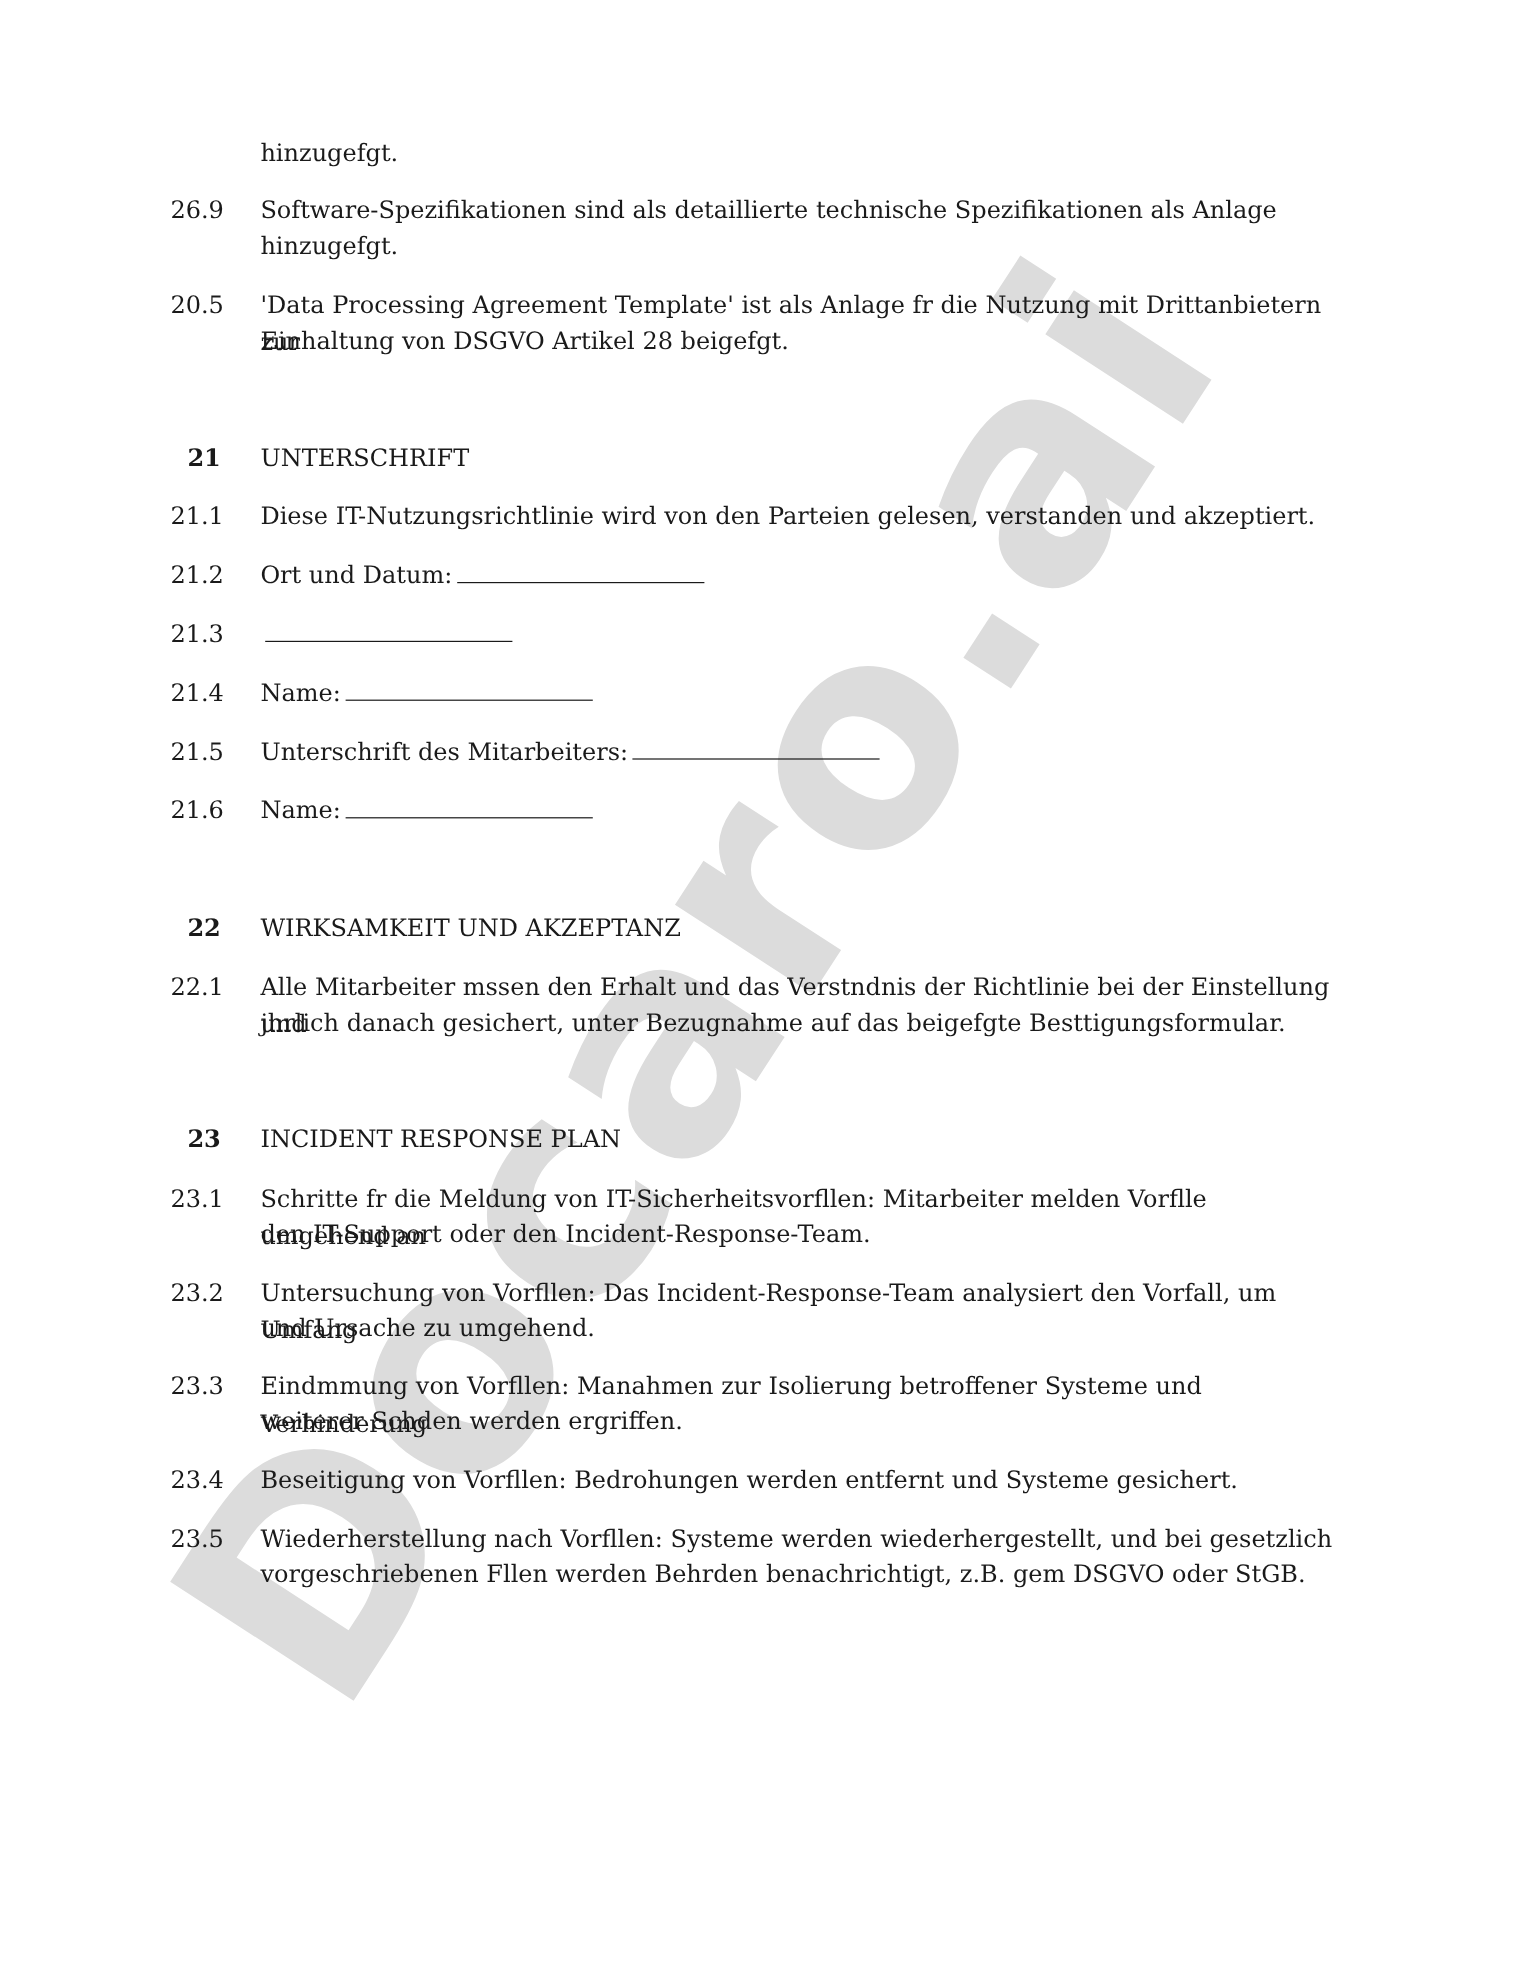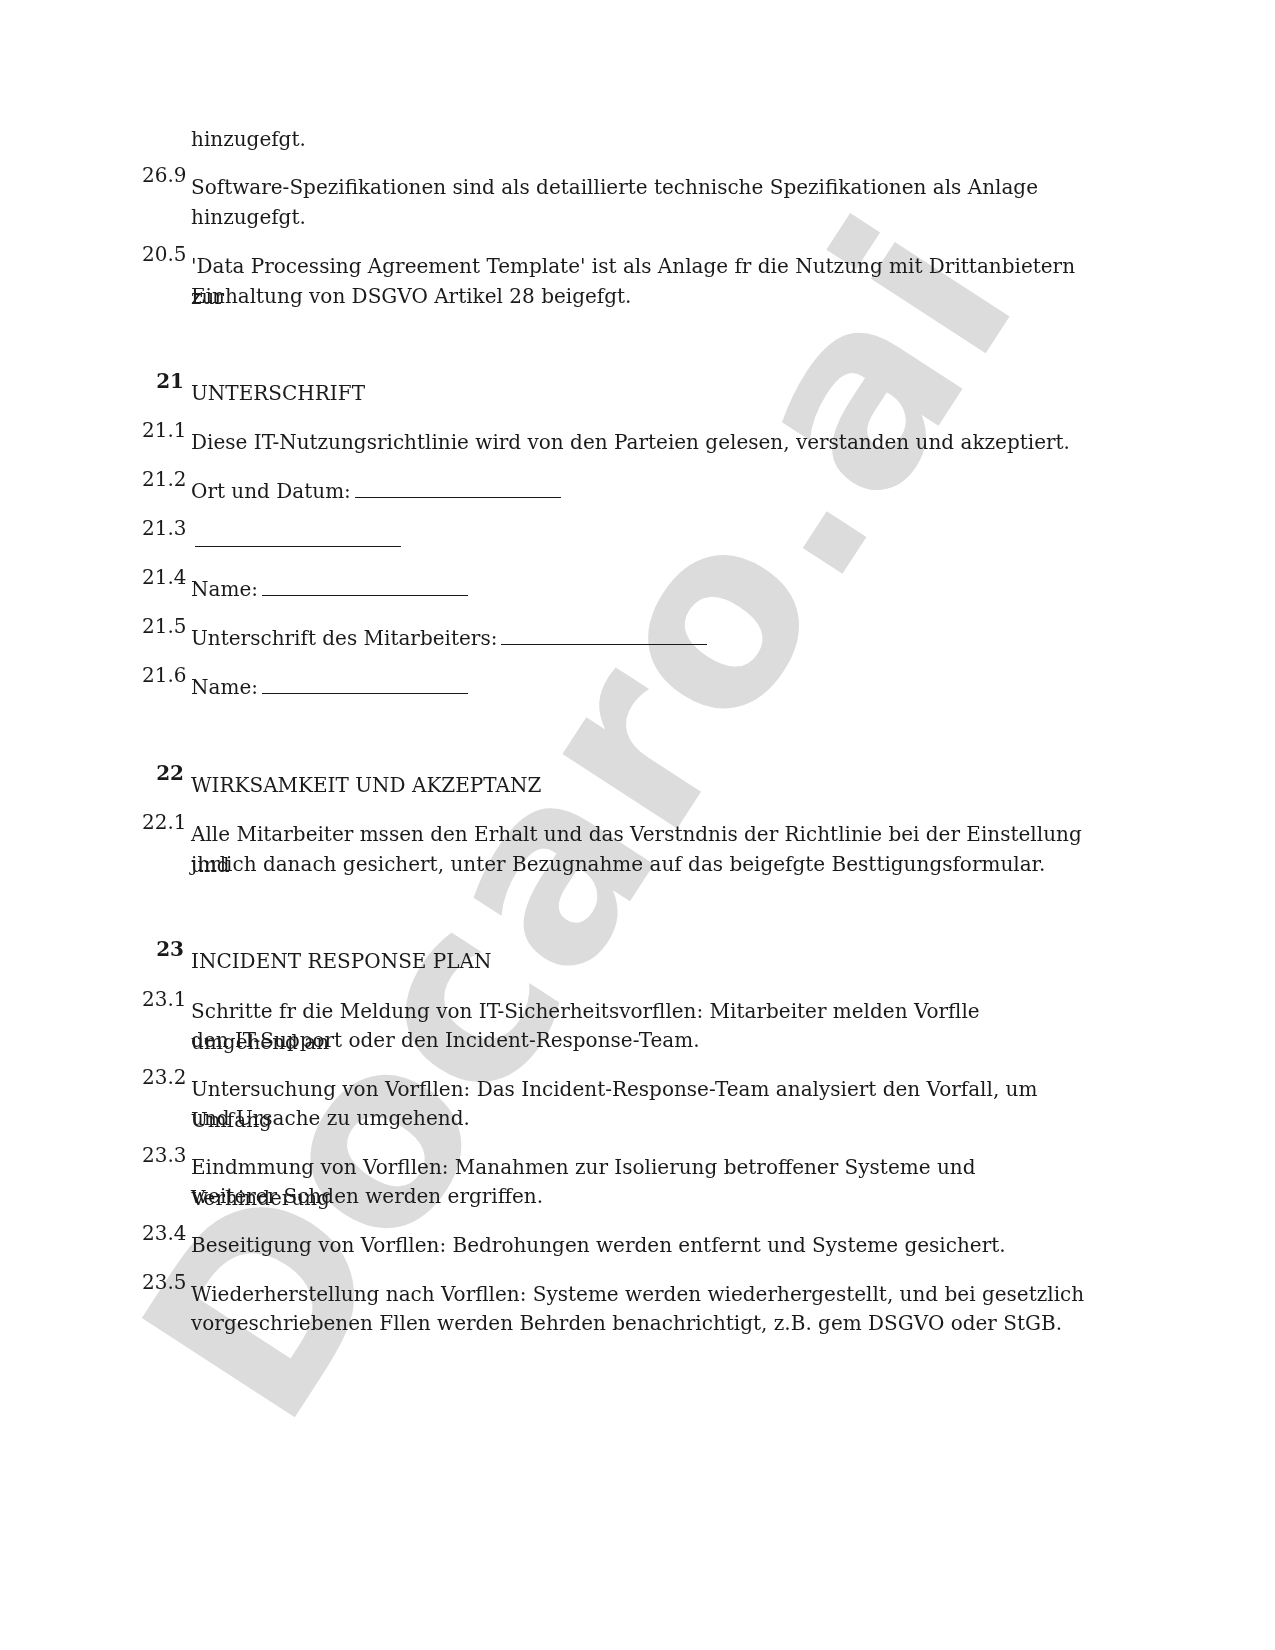--- a/index.html
+++ b/index.html
@@ -54,24 +54,23 @@
     width: 50px;
   }
   .num.head {
     left: 142px;
     width: 42px;
     text-align: right;
     font-weight: bold;
   }
   .body {
     position: absolute;
-    left: 191px;
+    left: 217px;
     width: 900px;
     white-space: normal;
-    margin-top: 12px;
   }
   .head-title {
     font-weight: normal;
   }
   .blank {
     display: inline-block;
     width: 206px;
     border-bottom: 1.5px solid #1a1a1a;
     height: 18px;
     vertical-align: baseline;

